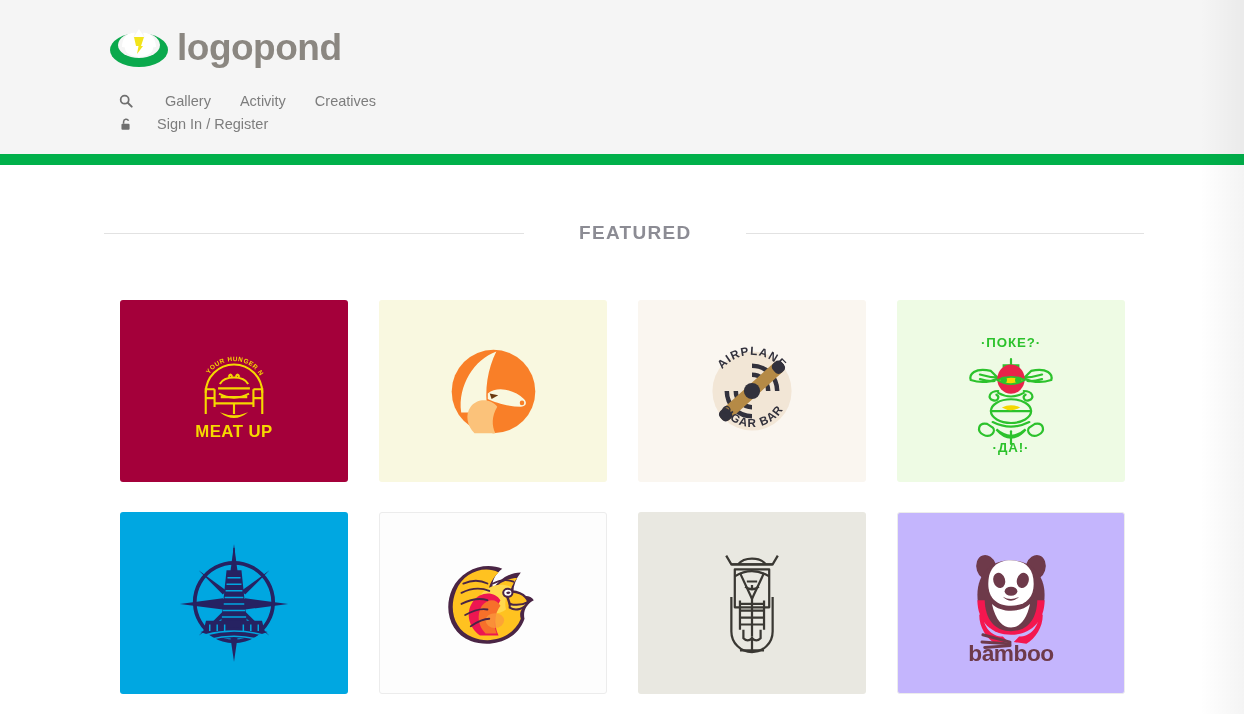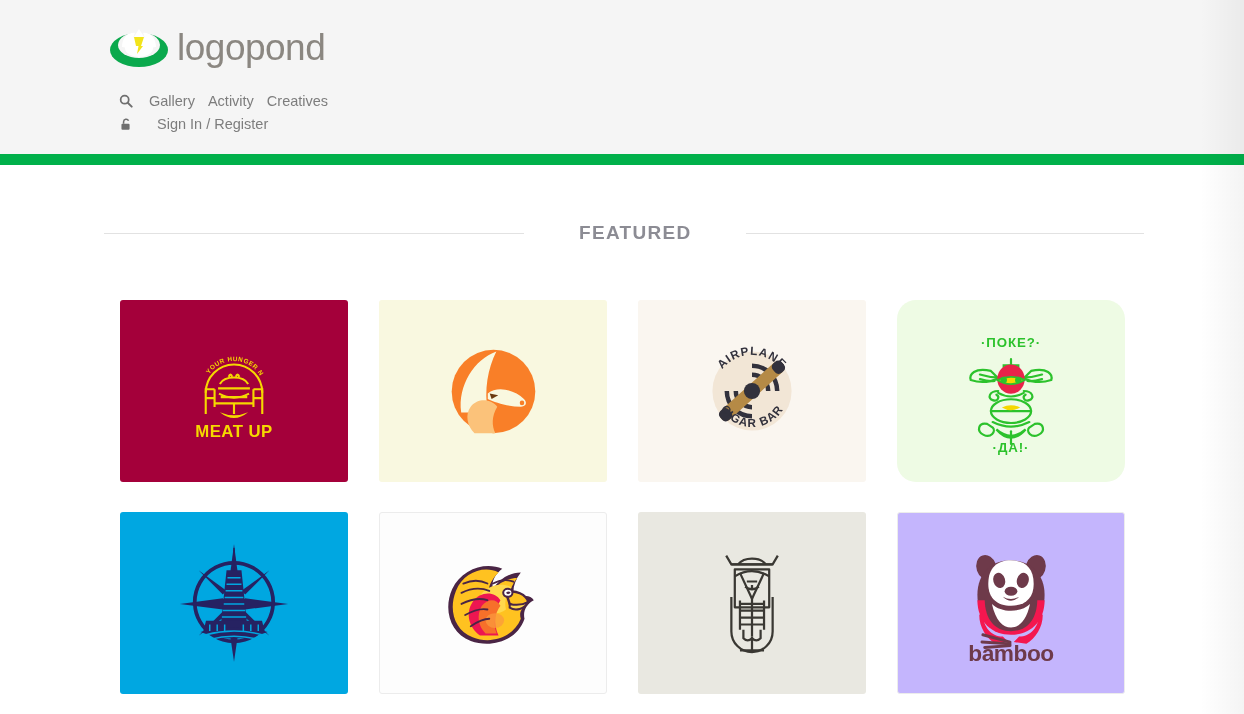--- a/index.html
+++ b/index.html
@@ -16,26 +16,26 @@
     position: absolute; top: 0; left: 0;
     width: 1244px; height: 154px;
     background: #f5f5f5;
   }
   .brand {
     position: absolute; left: 108px; top: 23px;
     display: flex; align-items: center; gap: 7px;
   }
   .brand-mark { width: 62px; height: 46px; display: block; }
   .brand-word {
-    font-size: 37px; font-weight: normal; letter-spacing: -0.5px;
+    font-size: 37px; font-weight: bold; letter-spacing: -0.5px;
     color: #8b8781; line-height: 1; position: relative; top: 1px;
   }
   .nav-row1 {
     position: absolute; left: 116px; top: 91px;
-    display: flex; align-items: center; gap: 0;
+    display: flex; align-items: center; gap: 16px;
   }
   .nav-row2 {
     position: absolute; left: 116px; top: 114px;
     display: flex; align-items: center; gap: 8px;
   }
   .nav-icon { width: 20px; height: 20px; display: flex; align-items: center; justify-content: center; }
   .nav-link {
     font-size: 14.5px; color: #7d7d7d; margin-left: 13px;
     cursor: pointer; white-space: nowrap;
   }
@@ -191,21 +191,21 @@
         <text font-family="Liberation Sans, sans-serif" font-size="13" font-weight="bold" fill="#32313c" letter-spacing="1.2">
           <textPath href="#arcTopCig" startOffset="50%" text-anchor="middle">AIRPLANE</textPath>
         </text>
         <path id="arcBotCig" d="M20 60 A40 40 0 0 0 100 60" fill="none"></path>
         <text font-family="Liberation Sans, sans-serif" font-size="13" font-weight="bold" fill="#32313c" letter-spacing="1.2">
           <textPath href="#arcBotCig" startOffset="50%" text-anchor="middle">CIGAR BAR</textPath>
         </text>
       </svg>
     </div>
 
-    <div class="card" style="background:#eefbe4;border-radius:19px;">
+    <div class="card" style="background:#eefbe4;">
       <svg viewBox="0 0 120 140" width="110" height="128">
         <g fill="none" stroke="#2cc22c" stroke-width="2.4" stroke-linecap="round">
           <path d="M38 48 C20 44 14 52 16 58 C28 62 38 60 46 56 Z" fill="#eefbe4"></path>
           <path d="M82 48 C100 44 106 52 104 58 C92 62 82 60 74 56 Z" fill="#eefbe4"></path>
           <path d="M26 52 q10 3 18 3 M26 57 q10 3 16 2"></path>
           <path d="M94 52 q-10 3 -18 3 M94 57 q-10 3 -16 2"></path>
           <path d="M52 42 h16 v8 h-16Z"></path>
           <path d="M60 35 v6"></path>
           <path d="M46 70 C36 70 34 78 40 80 C46 82 48 76 44 74"></path>
           <path d="M74 70 C84 70 86 78 80 80 C74 82 72 76 76 74"></path>

